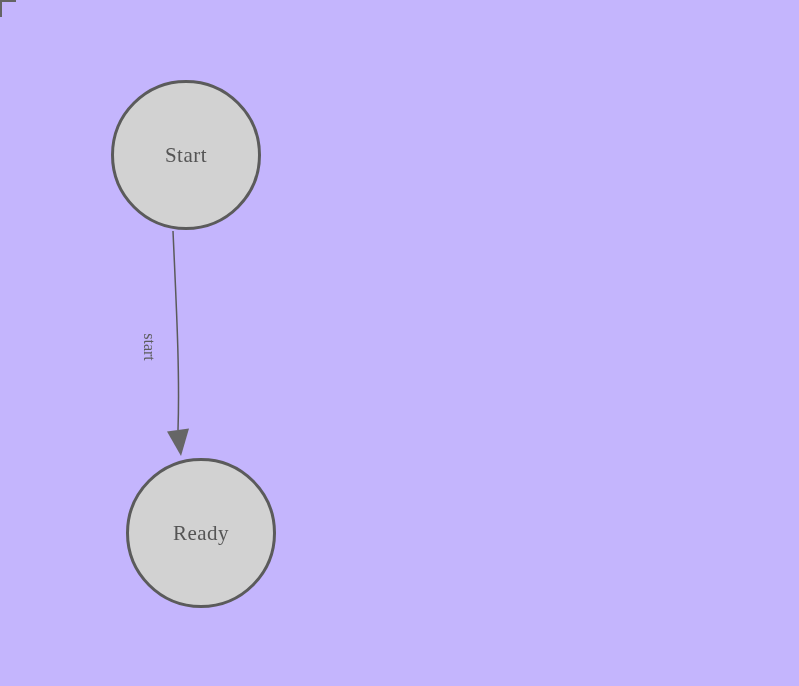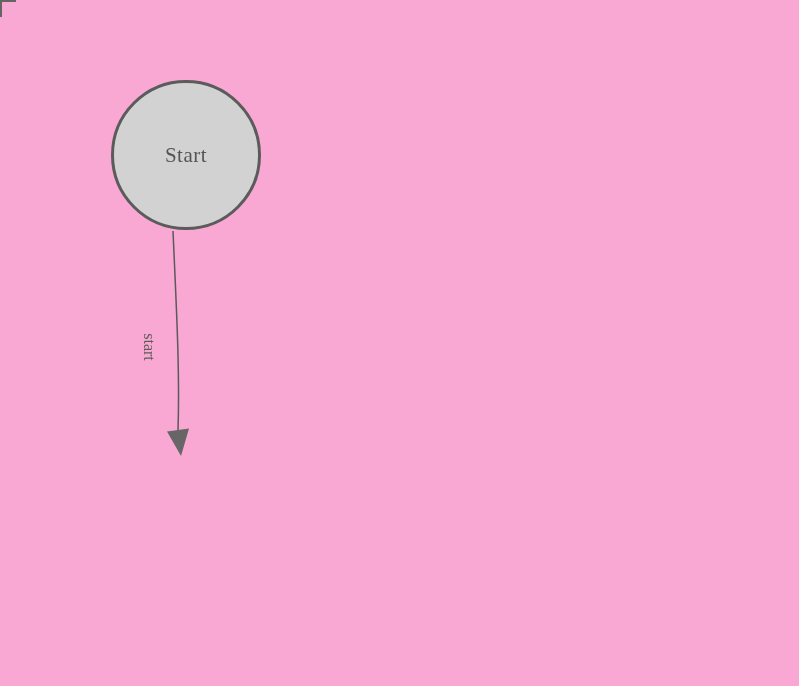--- a/index.html
+++ b/index.html
@@ -7,21 +7,21 @@
     width: 799px;
     height: 686px;
     background: #ffffff;
     overflow: hidden;
     font-family: "Liberation Serif", "DejaVu Serif", serif;
   }
   .canvas {
     position: relative;
     width: 799px;
     height: 686px;
-    background: #f9a8d4;
+    background: #c4b5fd;
   }
   
   .corner-mark {
     position: absolute;
     left: 0;
     top: 0;
     width: 16px;
     height: 17px;
     border-top: 2px solid #646464;
     border-left: 2px solid #646464;
@@ -88,17 +88,20 @@
 
   <svg class="edge-layer" viewBox="0 0 799 686" xmlns="http://www.w3.org/2000/svg">
     <path class="edge-path" d="M 173 231 C 176 300, 180 370, 178 430"></path>
     <polygon class="edge-arrowhead" points="181,456 167,431.5 189,428.5"></polygon>
   </svg>
 
   <div class="state-node" id="node-start">
     <span class="state-label">Start</span>
   </div>
 
+  <div class="state-node" id="node-ready">
+    <span class="state-label">Ready</span>
+  </div>
 
 
   <div class="edge-label">start</div>
 
 </div>
 
 </body></html>

